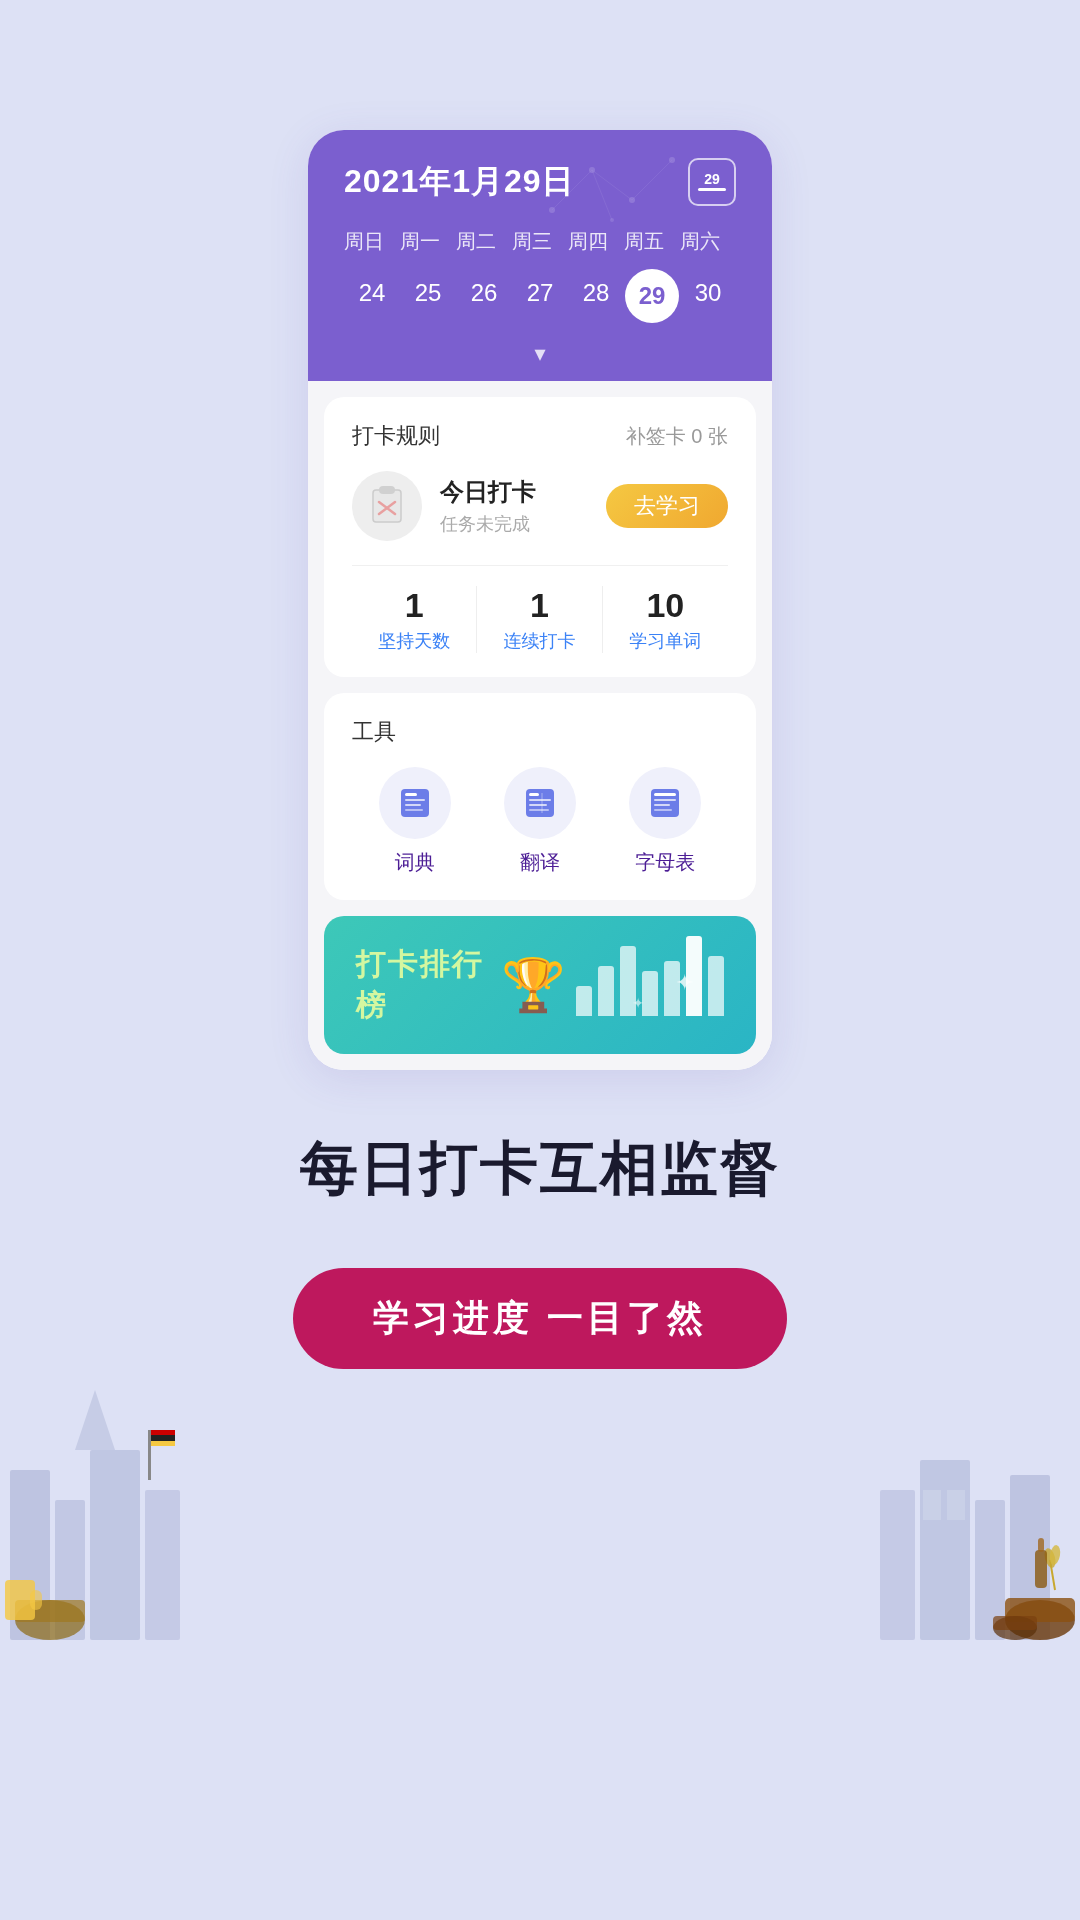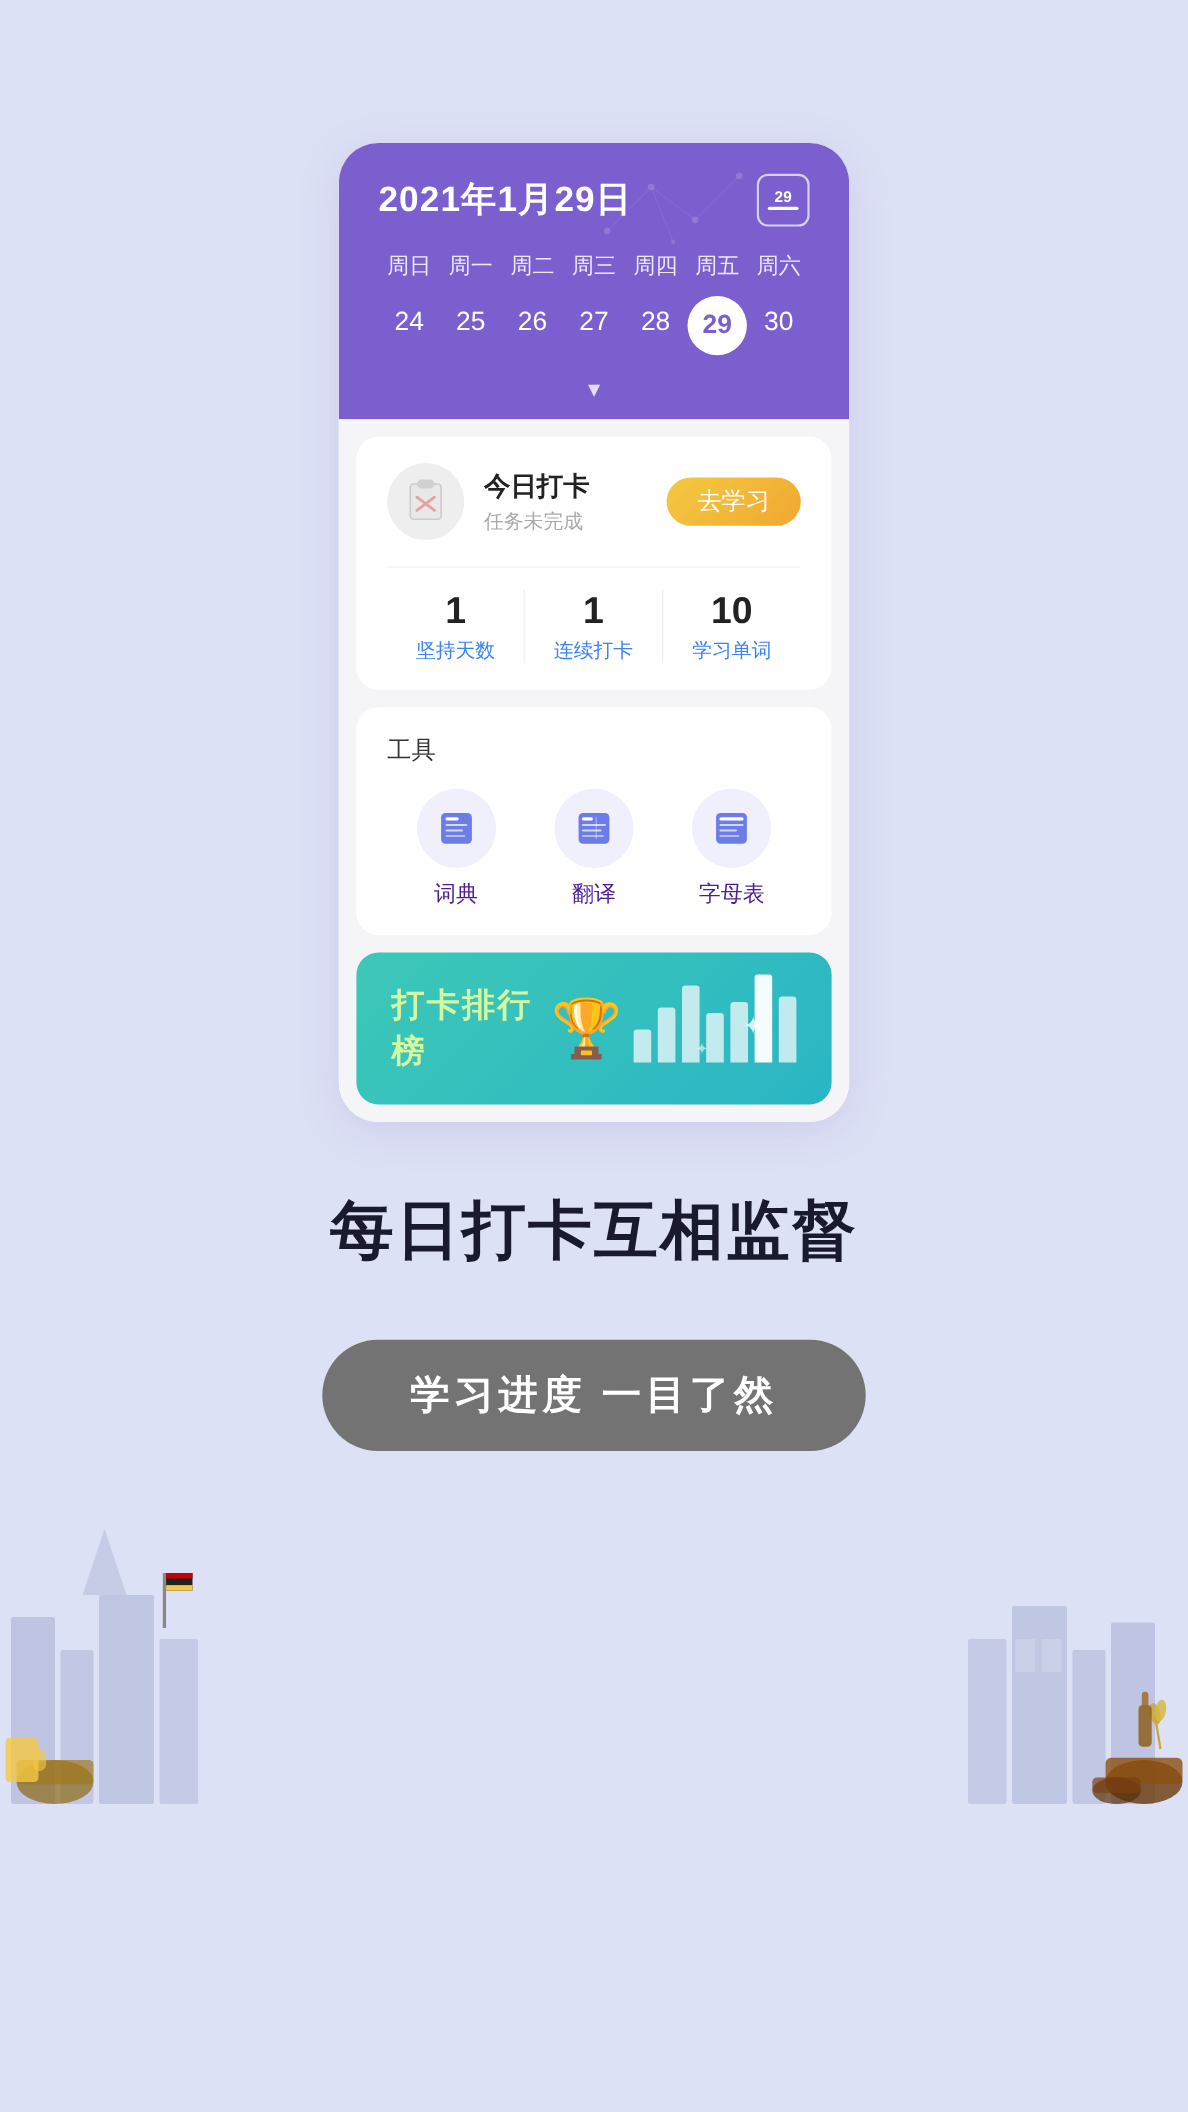--- a/index.html
+++ b/index.html
@@ -72,21 +72,20 @@
     .calendar-icon-num {
       color: #fff;
       font-size: 14px;
       font-weight: 700;
       line-height: 1;
     }
 
     .weekday-row {
       display: grid;
       grid-template-columns: repeat(7, 1fr);
-      text-align: center;
       margin-bottom: 10px;
     }
 
     .weekday-label {
       color: rgba(255,255,255,0.85);
       font-size: 20px;
       padding: 4px 0;
     }
 
     .date-row {
@@ -330,21 +329,21 @@
 
     .main-slogan {
       font-size: 58px;
       font-weight: 900;
       color: #1a1a2e;
       margin-bottom: 60px;
       letter-spacing: 2px;
     }
 
     .sub-slogan-btn {
-      background: #737373;
+      background: #be185d;
       color: #fff;
       border-radius: 60px;
       padding: 26px 80px;
       font-size: 36px;
       font-weight: 600;
       letter-spacing: 4px;
       display: inline-block;
       cursor: pointer;
     }
 
@@ -457,20 +456,24 @@
     </div>
 
     <div class="calendar-arrow">
       <span class="arrow-down">▾</span>
     </div>
   </div>
 
   <div class="content-area">
 
     <div class="card">
+      <div class="card-header">
+        <span class="card-title">打卡规则</span>
+        <span class="card-sub">补签卡 0 张</span>
+      </div>
 
       <div class="punchin-row">
         <div class="punchin-left">
           <div class="punchin-icon">
 
             <svg width="44" height="44" viewBox="0 0 44 44" fill="none">
               <rect x="8" y="6" width="28" height="32" rx="3" fill="#e8e8e8" stroke="#ccc" stroke-width="1.5"></rect>
               <rect x="14" y="2" width="16" height="8" rx="4" fill="#d0d0d0"></rect>
               <line x1="14" y1="18" x2="30" y2="30" stroke="#e8a0a0" stroke-width="2.5" stroke-linecap="round"></line>
               <line x1="30" y1="18" x2="14" y2="30" stroke="#e8a0a0" stroke-width="2.5" stroke-linecap="round"></line>

